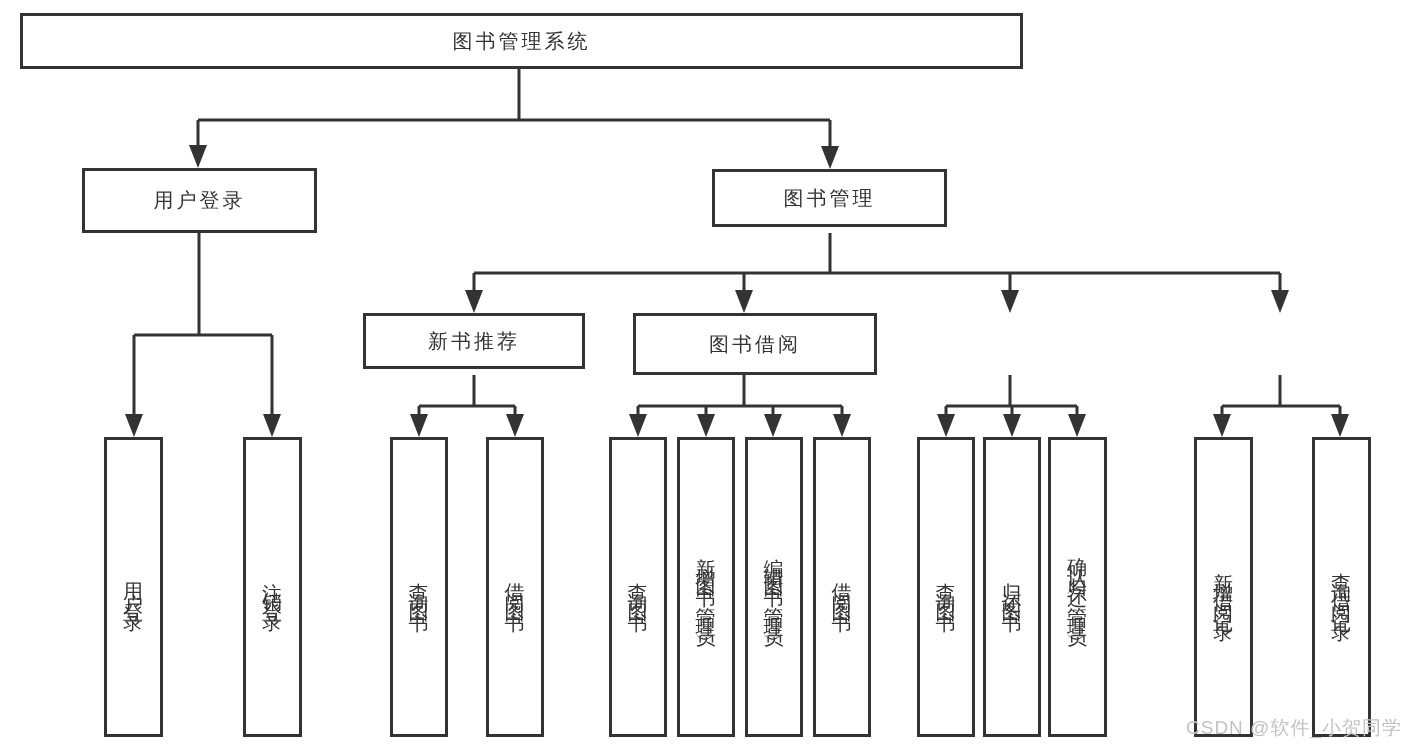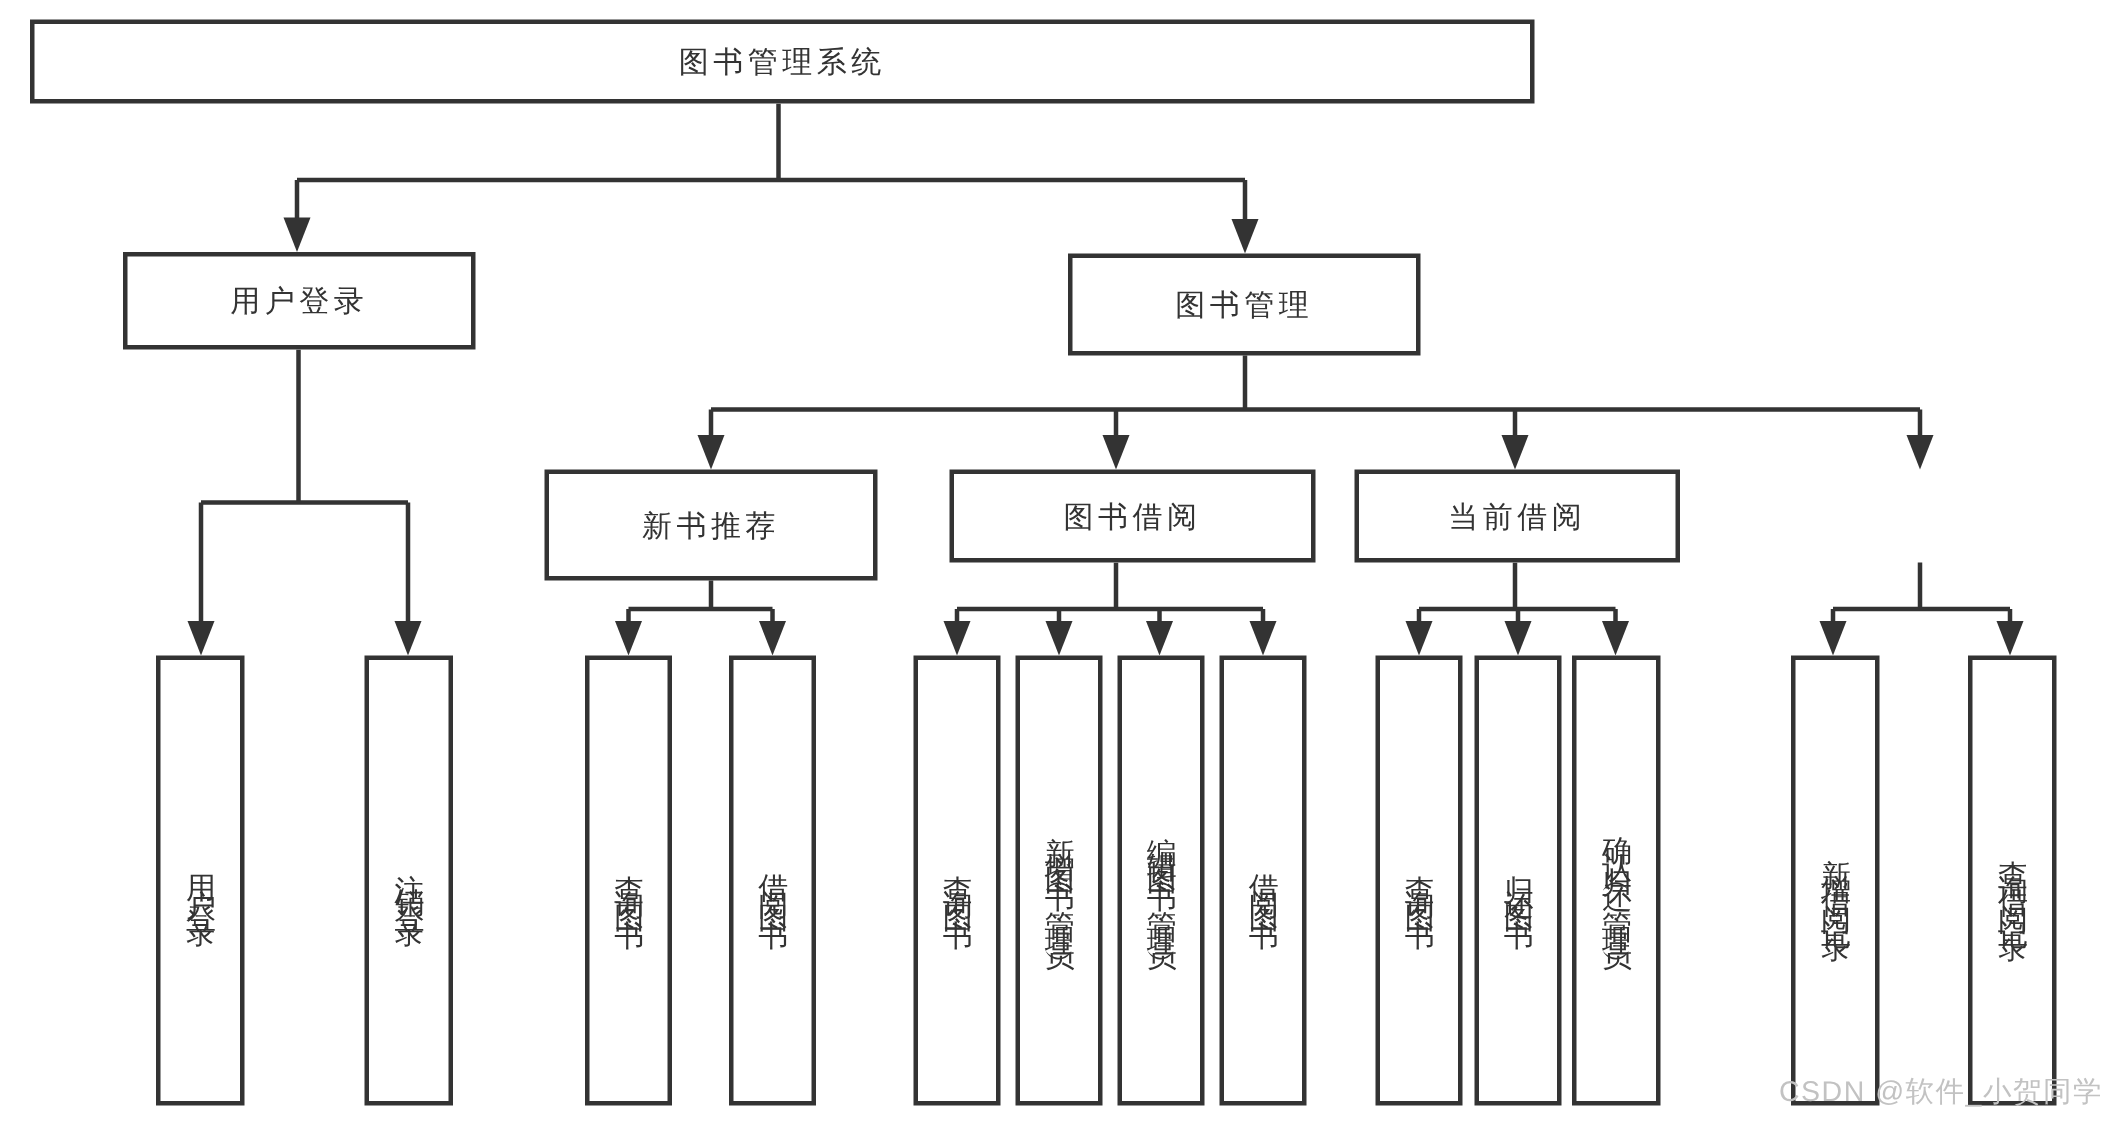--- a/index.html
+++ b/index.html
@@ -93,32 +93,29 @@
     <polygon points="1331,414 1349,414 1340,437"></polygon>
   </svg>
 
   <div class="box" style="left:20px;top:13px;width:1003px;height:56px">
     <span class="hlbl">图书管理系统</span>
   </div>
 
   <div class="box" style="left:82px;top:168px;width:235px;height:65px">
     <span class="hlbl">用户登录</span>
   </div>
-  <div class="box" style="left:712px;top:169px;width:235px;height:68px">
+  <div class="box" style="left:712px;top:169px;width:235px;height:58px">
     <span class="hlbl">图书管理</span>
   </div>
 
-  <div class="box" style="left:363px;top:313px;width:222px;height:74px">
+  <div class="box" style="left:363px;top:313px;width:222px;height:56px">
     <span class="hlbl">新书推荐</span>
   </div>
   <div class="box" style="left:633px;top:313px;width:244px;height:62px">
     <span class="hlbl">图书借阅</span>
-  </div>
-  <div class="box" style="left:903px;top:313px;width:217px;height:62px">
-    <span class="hlbl">当前借阅</span>
   </div>
 
   <div class="box vbox" style="left:104px;top:437px;width:59px;height:300px">
     <span class="vlbl">用户登录</span>
   </div>
   <div class="box vbox" style="left:243px;top:437px;width:59px;height:300px">
     <span class="vlbl">注销登录</span>
   </div>
 
   <div class="box vbox" style="left:390px;top:437px;width:58px;height:300px">

